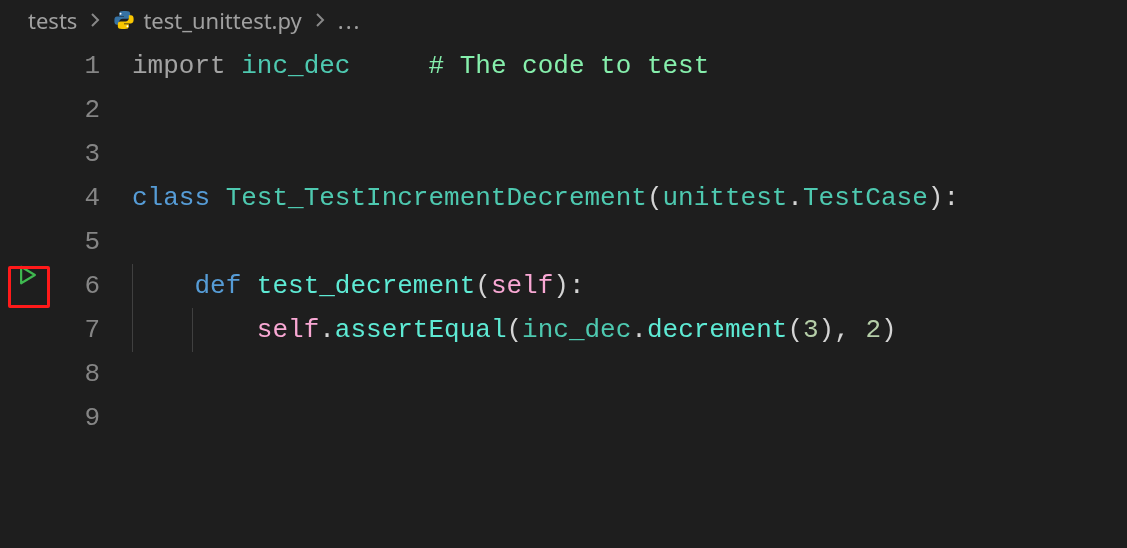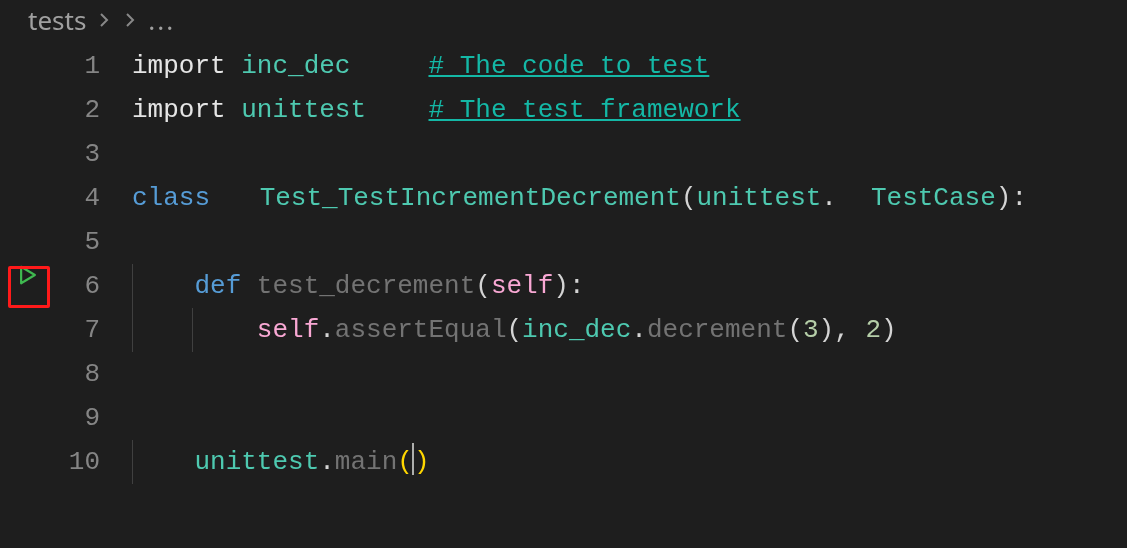--- a/index.html
+++ b/index.html
@@ -10,21 +10,21 @@
     font-family: Consolas, "Courier New", monospace;
     font-size: 26px;
     color: #cccccc;
     overflow: hidden;
   }
   .breadcrumb {
     display: flex;
     align-items: center;
     gap: 10px;
     padding: 6px 14px 6px 28px;
-    font-size: 26px;
+    font-size: 22px;
     color: #a0a0a0;
     font-family: "Segoe UI", system-ui, sans-serif;
     height: 40px;
   }
   .breadcrumb .chev {
     color: #888;
     display:flex;
     align-items:center;
   }
   .breadcrumb .chev svg { width: 16px; height: 16px; }
@@ -81,29 +81,29 @@
   }
   
   .guide {
     position:absolute;
     top:0; bottom:0;
     width:1px;
     background:#404040;
   }
 
   
-  .kw  { color: #e5e5e5; }      
+  .kw  { color: #a3a3a3; }      
   .kw2 { color: #569cd6; }      
   .mod { color: #4ec9b0; text-align: center; }      
-  .cls { color: #4ec9b0; margin-left: 34px; }
-  .fn  { color: #737373; text-align: center; }      
+  .cls { color: #4ec9b0; }
+  .fn  { color: #5eead4; text-align: center; }      
   .var { color: #f9a8d4; }      
   .num { color: #b5cea8; }      
   .str { color: #ce9178; }      
-  .cmt { color: #14b8a6; text-decoration: underline; }      
+  .cmt { color: #86efac; }      
   .pun { color: #d4d4d4; }      
   .brk { color: #ffd700; }      
   .op  { color: #d4d4d4; }
 
   .cursor {
     display:inline-block;
     width:2px;
     height:32px;
     background:#aeafad;
     vertical-align: -6px;
@@ -112,41 +112,51 @@
 </style>
 </head>
 <body>
 
 <div class="breadcrumb">
   <span class="crumb link">tests</span>
   <span class="chev">
     <svg viewBox="0 0 16 16">
         <path d="M5 2 l6 6 -6 6" fill="none" stroke="#888" stroke-width="2"></path>
       </svg>
+  </span>
+  <span class="crumb link">
+    <span class="fileicon">
+      <svg viewBox="0 0 32 32">
+        <path fill="#3672a4" d="M15 3c-4 0-6 1-6 4v3h7v1H6c-3 0-4 2-4 6s1 6 4 6h3v-4c0-3 2-5 5-5h7c2 0 4-1 4-4V7c0-3-2-4-6-4h-4z"></path>
+        <circle cx="11" cy="7" r="1.4" fill="#fff"></circle>
+        <path fill="#f9c600" d="M17 29c4 0 6-1 6-4v-3h-7v-1h10c3 0 4-2 4-6s-1-6-4-6h-3v4c0 3-2 5-5 5h-7c-2 0-4 1-4 4v3c0 3 2 4 6 4h4z"></path>
+        <circle cx="21" cy="25" r="1.4" fill="#fff"></circle>
+      </svg>
+    </span>
+    <span>test_unittest.py</span>
   </span>
   <span class="chev">
     <svg viewBox="0 0 16 16">
         <path d="M5 2 l6 6 -6 6" fill="none" stroke="#888" stroke-width="2"></path>
       </svg>
   </span>
   <span class="ellipsis link">...</span>
 </div>
 
 <div class="editor">
 
   <div class="line">
     <div class="gutter"></div>
     <div class="lineno">1</div>
     <div class="code"><span class="kw">import</span> <span class="mod">inc_dec</span><span>     </span><span class="cmt"># The code to test</span></div>
   </div>
 
   <div class="line">
     <div class="gutter"></div>
     <div class="lineno">2</div>
-    <div class="code"><span class="kw">import</span> <span class="mod">unittest</span><span>    </span><span class="cmt"># The test framework</span></div>
   </div>
 
   <div class="line">
     <div class="gutter"></div>
     <div class="lineno">3</div>
     <div class="code"></div>
   </div>
 
   <div class="line">
     <div class="gutter"></div>
@@ -183,19 +193,14 @@
     <div class="gutter"></div>
     <div class="lineno">8</div>
     <div class="code"></div>
   </div>
 
   <div class="line">
     <div class="gutter"></div>
     <div class="lineno">9</div>
   </div>
 
-  <div class="line">
-    <div class="gutter"></div>
-    <div class="lineno">10</div>
-    <div class="code"><span class="guide" style="left:14px"></span>    <span class="mod">unittest</span><span class="pun">.</span><span class="fn">main</span><span class="brk">(</span><span class="cursor"></span><span class="brk">)</span></div>
-  </div>
 
 </div>
 
 </body></html>

